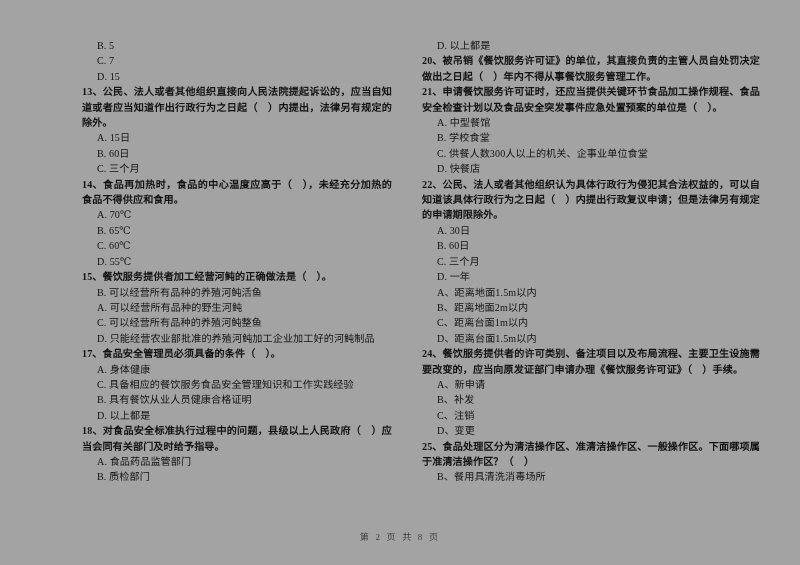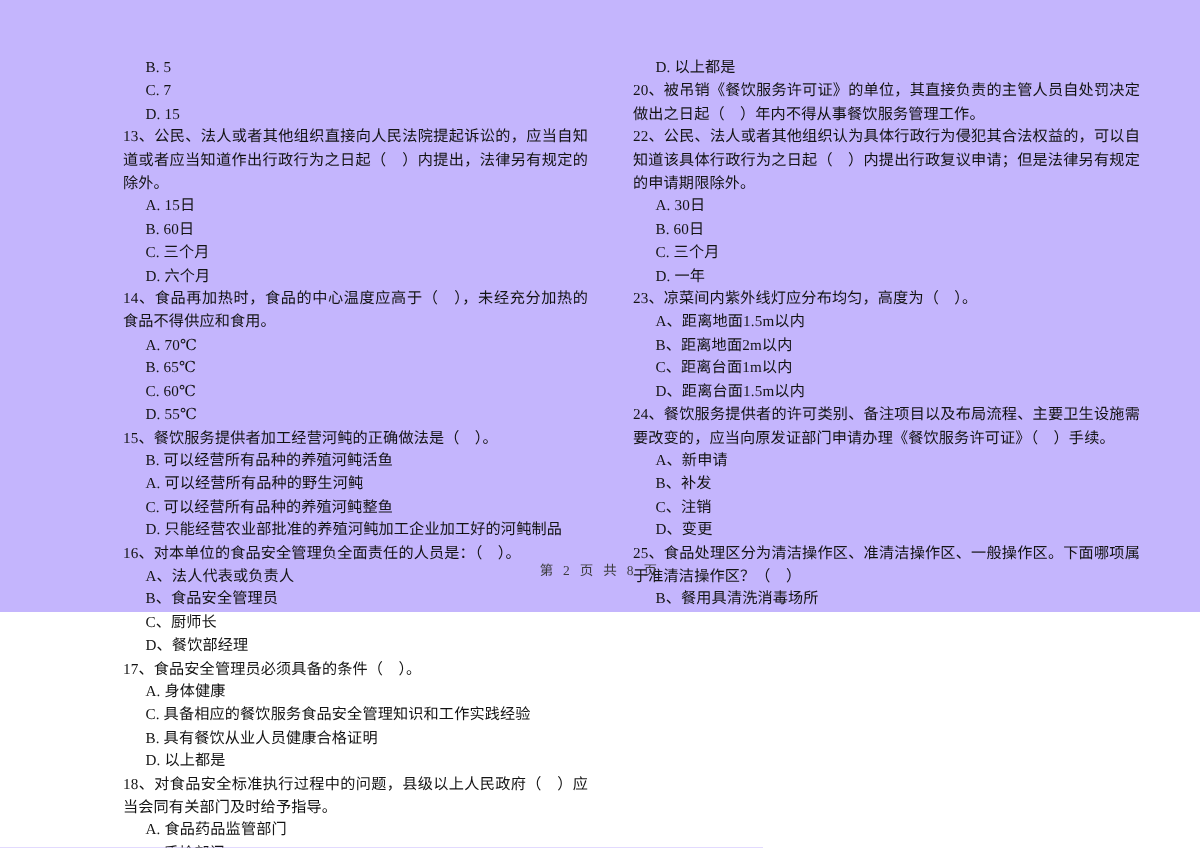--- a/index.html
+++ b/index.html
@@ -11,24 +11,24 @@
     width: 800px;
     height: 565px;
     background: #ffffff;
     font-family: "Liberation Serif", "DejaVu Serif", serif;
     color: #141414;
     overflow: hidden;
     position: relative;
   }
   .page {
     width: 800px;
-    height: 408px;
+    height: 565px;
     box-sizing: border-box;
     position: relative;
-    background: #c4b5fd;
+    background: #a3a3a3;
   }
   .columns {
     position: absolute;
     top: 38px;
     left: 0;
     width: 800px;
     height: 490px;
     display: flex;
     flex-direction: row;
     align-items: flex-start;
@@ -51,20 +51,21 @@
   }
   .q-stem {
     font-size: 10.1px;
     line-height: 15.4px;
     text-align: justify;
     text-justify: inter-ideograph;
     margin: 0;
     text-indent: 0;
     letter-spacing: 0.1px;
     color: #131313;
+    font-weight: bold;
   }
   .q-opts {
     margin: 0;
     padding: 0;
     list-style: none;
   }
   .q-opt {
     font-size: 10.1px;
     line-height: 15.4px;
     margin: 0;
@@ -104,21 +105,20 @@
         <li class="q-opt">C. 7</li>
         <li class="q-opt">D. 15</li>
       </ul>
 
       <div class="q">
         <p class="q-stem">13、公民、法人或者其他组织直接向人民法院提起诉讼的，应当自知道或者应当知道作出行政行为之日起（　）内提出，法律另有规定的除外。</p>
         <ul class="q-opts">
           <li class="q-opt">A. 15日</li>
           <li class="q-opt">B. 60日</li>
           <li class="q-opt">C. 三个月</li>
-          <li class="q-opt">D. 六个月</li>
         </ul>
       </div>
 
       <div class="q">
         <p class="q-stem">14、食品再加热时，食品的中心温度应高于（　），未经充分加热的食品不得供应和食用。</p>
         <ul class="q-opts">
           <li class="q-opt">A. 70℃</li>
           <li class="q-opt">B. 65℃</li>
           <li class="q-opt">C. 60℃</li>
           <li class="q-opt">D. 55℃</li>
@@ -128,29 +128,20 @@
       <div class="q">
         <p class="q-stem">15、餐饮服务提供者加工经营河鲀的正确做法是（　）。</p>
         <ul class="q-opts">
           <li class="q-opt">B. 可以经营所有品种的养殖河鲀活鱼</li>
           <li class="q-opt">A. 可以经营所有品种的野生河鲀</li>
           <li class="q-opt">C. 可以经营所有品种的养殖河鲀整鱼</li>
           <li class="q-opt">D. 只能经营农业部批准的养殖河鲀加工企业加工好的河鲀制品</li>
         </ul>
       </div>
 
-      <div class="q">
-        <p class="q-stem">16、对本单位的食品安全管理负全面责任的人员是：（　）。</p>
-        <ul class="q-opts">
-          <li class="q-opt">A、法人代表或负责人</li>
-          <li class="q-opt">B、食品安全管理员</li>
-          <li class="q-opt">C、厨师长</li>
-          <li class="q-opt">D、餐饮部经理</li>
-        </ul>
-      </div>
 
       <div class="q">
         <p class="q-stem">17、食品安全管理员必须具备的条件（　）。</p>
         <ul class="q-opts">
           <li class="q-opt">A. 身体健康</li>
           <li class="q-opt">C. 具备相应的餐饮服务食品安全管理知识和工作实践经验</li>
           <li class="q-opt">B. 具有餐饮从业人员健康合格证明</li>
           <li class="q-opt">D. 以上都是</li>
         </ul>
       </div>
@@ -169,33 +160,41 @@
     <div class="col col-right">
 
       <ul class="q-opts orphan-opts">
         <li class="q-opt">D. 以上都是</li>
       </ul>
 
       <div class="q">
         <p class="q-stem">20、被吊销《餐饮服务许可证》的单位，其直接负责的主管人员自处罚决定做出之日起（　）年内不得从事餐饮服务管理工作。</p>
       </div>
 
+      <div class="q">
+        <p class="q-stem">21、申请餐饮服务许可证时，还应当提供关键环节食品加工操作规程、食品安全检查计划以及食品安全突发事件应急处置预案的单位是（　）。</p>
+        <ul class="q-opts">
+          <li class="q-opt">A. 中型餐馆</li>
+          <li class="q-opt">B. 学校食堂</li>
+          <li class="q-opt">C. 供餐人数300人以上的机关、企事业单位食堂</li>
+          <li class="q-opt">D. 快餐店</li>
+        </ul>
+      </div>
 
       <div class="q">
         <p class="q-stem">22、公民、法人或者其他组织认为具体行政行为侵犯其合法权益的，可以自知道该具体行政行为之日起（　）内提出行政复议申请；但是法律另有规定的申请期限除外。</p>
         <ul class="q-opts">
           <li class="q-opt">A. 30日</li>
           <li class="q-opt">B. 60日</li>
           <li class="q-opt">C. 三个月</li>
           <li class="q-opt">D. 一年</li>
         </ul>
       </div>
 
       <div class="q">
-        <p class="q-stem">23、凉菜间内紫外线灯应分布均匀，高度为（　）。</p>
         <ul class="q-opts">
           <li class="q-opt">A、距离地面1.5m以内</li>
           <li class="q-opt">B、距离地面2m以内</li>
           <li class="q-opt">C、距离台面1m以内</li>
           <li class="q-opt">D、距离台面1.5m以内</li>
         </ul>
       </div>
 
       <div class="q">
         <p class="q-stem">24、餐饮服务提供者的许可类别、备注项目以及布局流程、主要卫生设施需要改变的，应当向原发证部门申请办理《餐饮服务许可证》（　）手续。</p>

